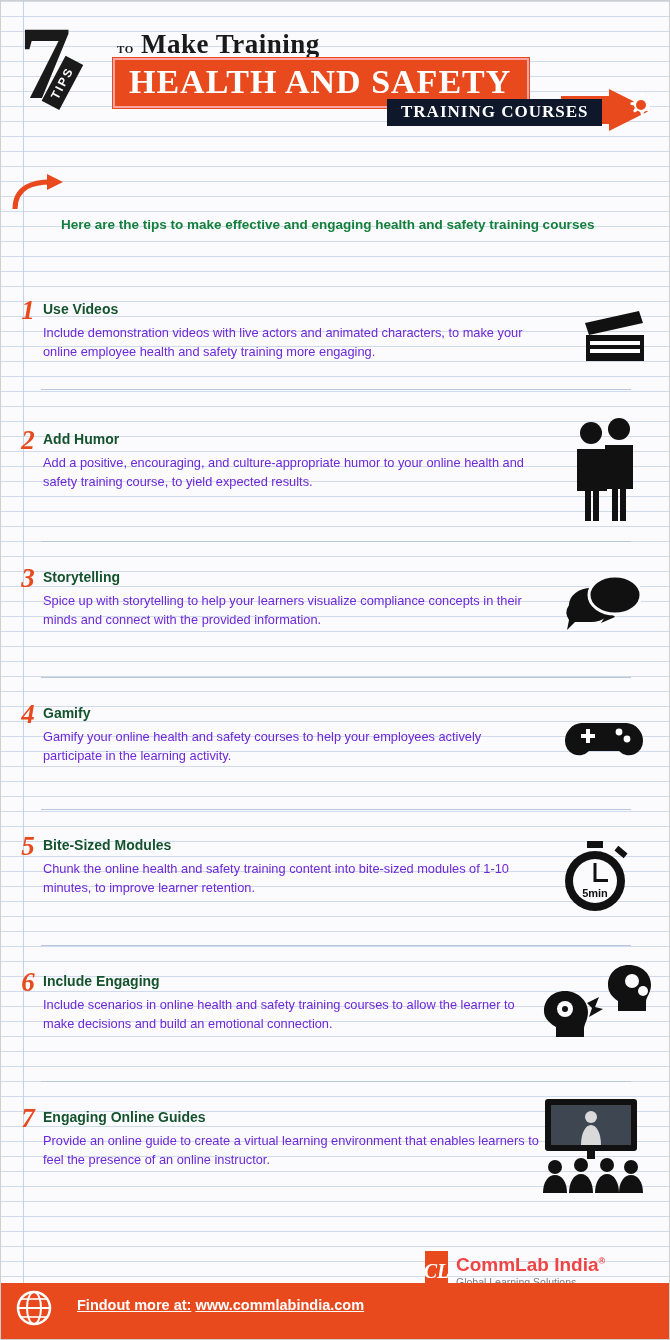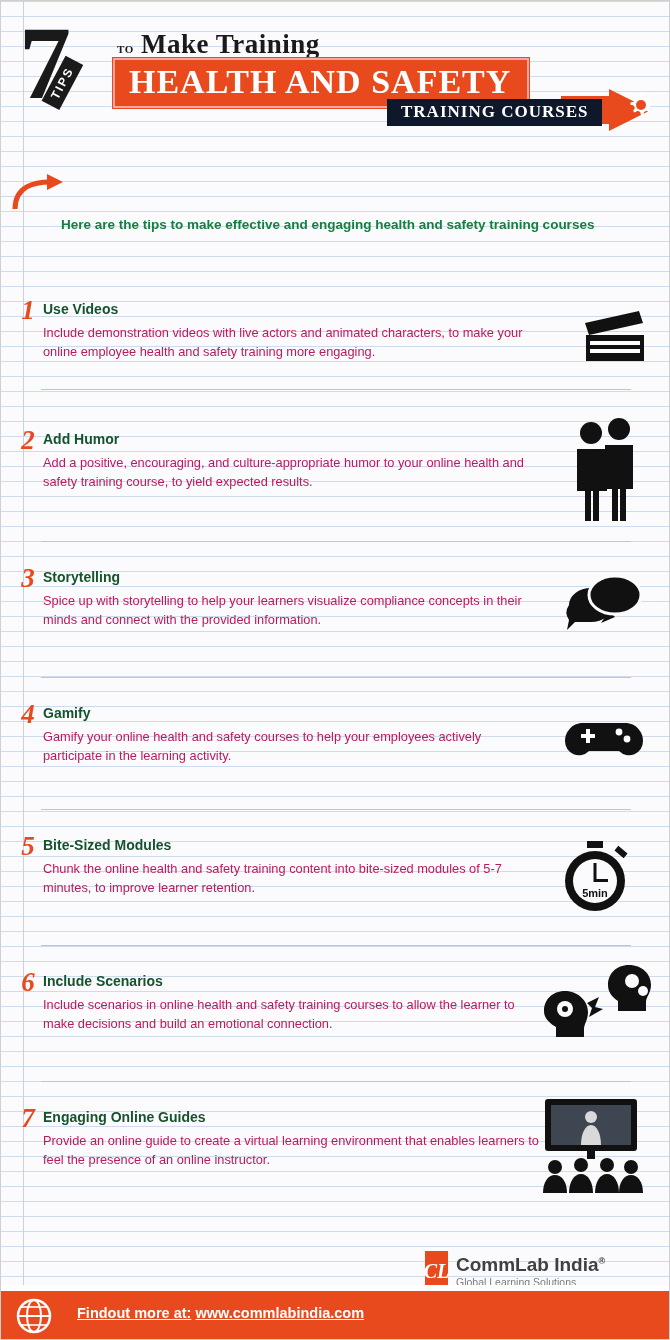--- a/index.html
+++ b/index.html
@@ -103,49 +103,49 @@
     font-style: italic; font-weight: 700;
     font-size: 27px; color: #e8491d;
     width: 26px; text-align: center;
   }
   .tip-title {
     position: absolute; left: 42px; top: 2px;
     font-size: 14px; font-weight: 700; color: #14532d;
   }
   .tip-body {
     position: absolute; left: 42px; top: 24px; width: 500px;
-    font-size: 12.8px; color: #be185d; line-height: 19px;
+    font-size: 12.8px; color: #6d28d9; line-height: 19px;
   }
   .tip-icon { position: absolute; }
   .sep {
     position: absolute; left: 40px; width: 590px; height: 1px;
     background: #b9c7da;
   }
 
   
   .brand {
     position: absolute; left: 424px; top: 1250px;
     display: flex; align-items: center; gap: 8px;
   }
   .brand-mark {
     width: 23px; height: 40px; background: #e8491d;
     color: #fff; font-family: "Liberation Serif", serif;
     font-style: italic; font-weight: 700; font-size: 20px;
     display: flex; align-items: center; justify-content: center;
   }
   .brand-name {
     font-family: "Liberation Sans", sans-serif;
-    font-size: 19px; font-weight: 700; color: #404040;
+    font-size: 19px; font-weight: 700; color: #ef4444;
     position: relative;
   }
   .brand-reg { font-size: 9px; vertical-align: super; }
   .brand-tag { font-size: 10.5px; color: #7d7d7d; }
 
   .footbar {
-    position: absolute; left: 0; bottom: 0; width: 670px; height: 48px;
+    position: absolute; left: 0; bottom: 0; width: 670px; height: 56px;
     background: #e8491d;
   }
   .footbar .globe { position: absolute; left: 14px; top: 6px; }
   .foot-text {
     position: absolute; left: 76px; top: 14px;
     color: #fff; font-size: 14.5px; font-weight: 700;
     font-family: "Liberation Sans", sans-serif;
   }
   .foot-text .u { text-decoration: underline; }
   .foot-url { text-decoration: underline; }
@@ -248,39 +248,39 @@
         <circle cx="56" cy="17" r="3.4" fill="#fff"></circle>
         <circle cx="64" cy="24" r="3.4" fill="#fff"></circle>
       </svg>
     </div>
   </div>
   <div class="sep" style="top:808px;"></div>
 
   <div class="tip" style="top:834px;">
     <div class="tip-num">5</div>
     <div class="tip-title">Bite-Sized Modules</div>
-    <div class="tip-body">Chunk the online health and safety training content into bite-sized modules of 5-7 minutes, to improve learner retention.</div>
+    <div class="tip-body">Chunk the online health and safety training content into bite-sized modules of 1-10 minutes, to improve learner retention.</div>
     <div class="tip-icon" style="left:556px; top:4px;">
       <svg width="80" height="76" viewBox="0 0 80 76">
         <rect x="30" y="2" width="16" height="7" fill="#111"></rect>
         <rect x="58" y="10" width="12" height="6" fill="#111" transform="rotate(40 64 13)"></rect>
         <circle cx="38" cy="42" r="30" fill="#111"></circle>
         <circle cx="38" cy="42" r="22" fill="#fbfbfd"></circle>
         <rect x="36.5" y="24" width="3" height="19" fill="#111"></rect>
         <rect x="38" y="40" width="13" height="3" fill="#111"></rect>
         <circle cx="38" cy="42" r="22" fill="none" stroke="#111" stroke-width="0"></circle>
         <text x="38" y="58" font-family="Liberation Sans, sans-serif" font-size="11" font-weight="bold" fill="#111" text-anchor="middle">5min</text>
       </svg>
     </div>
   </div>
   <div class="sep" style="top:944px;"></div>
 
   <div class="tip" style="top:970px;">
     <div class="tip-num">6</div>
-    <div class="tip-title">Include Scenarios</div>
+    <div class="tip-title">Include Engaging</div>
     <div class="tip-body">Include scenarios in online health and safety training courses to allow the learner to make decisions and build an emotional connection.</div>
     <div class="tip-icon" style="left:536px; top:-14px;">
       <svg width="124" height="84" viewBox="0 0 124 84">
 
         <path d="M92 8 c13 0 22 9 22 20 c0 8 -5 12 -5 17 l0 9 -28 0 0 -10 c-6 -4 -10 -9 -10 -16 c0 -11 8 -20 21 -20 z" fill="#111"></path>
         <circle cx="95" cy="24" r="7" fill="#fbfbfd"></circle>
         <circle cx="106" cy="34" r="5" fill="#fbfbfd"></circle>
 
         <path d="M28 34 c13 0 23 10 23 21 c0 8 -4 12 -4 17 l0 8 -28 0 0 -10 c-7 -4 -12 -9 -12 -16 c0 -11 8 -20 21 -20 z" fill="#111"></path>
         <circle cx="28" cy="52" r="8" fill="#fbfbfd"></circle>

